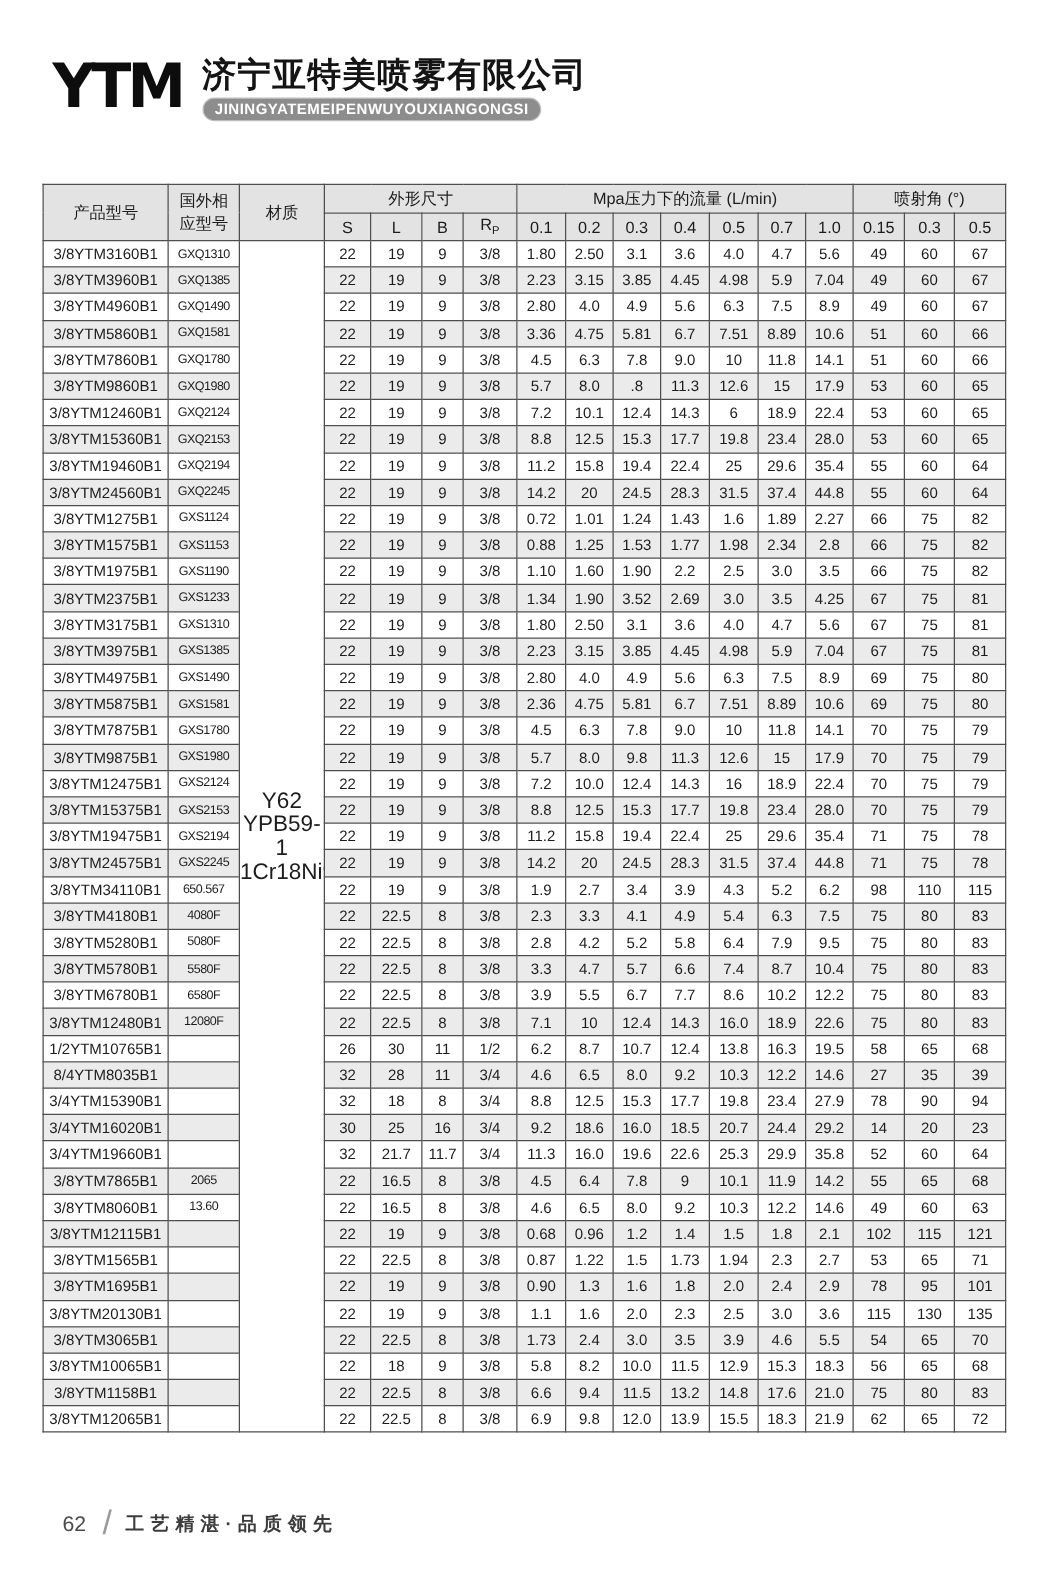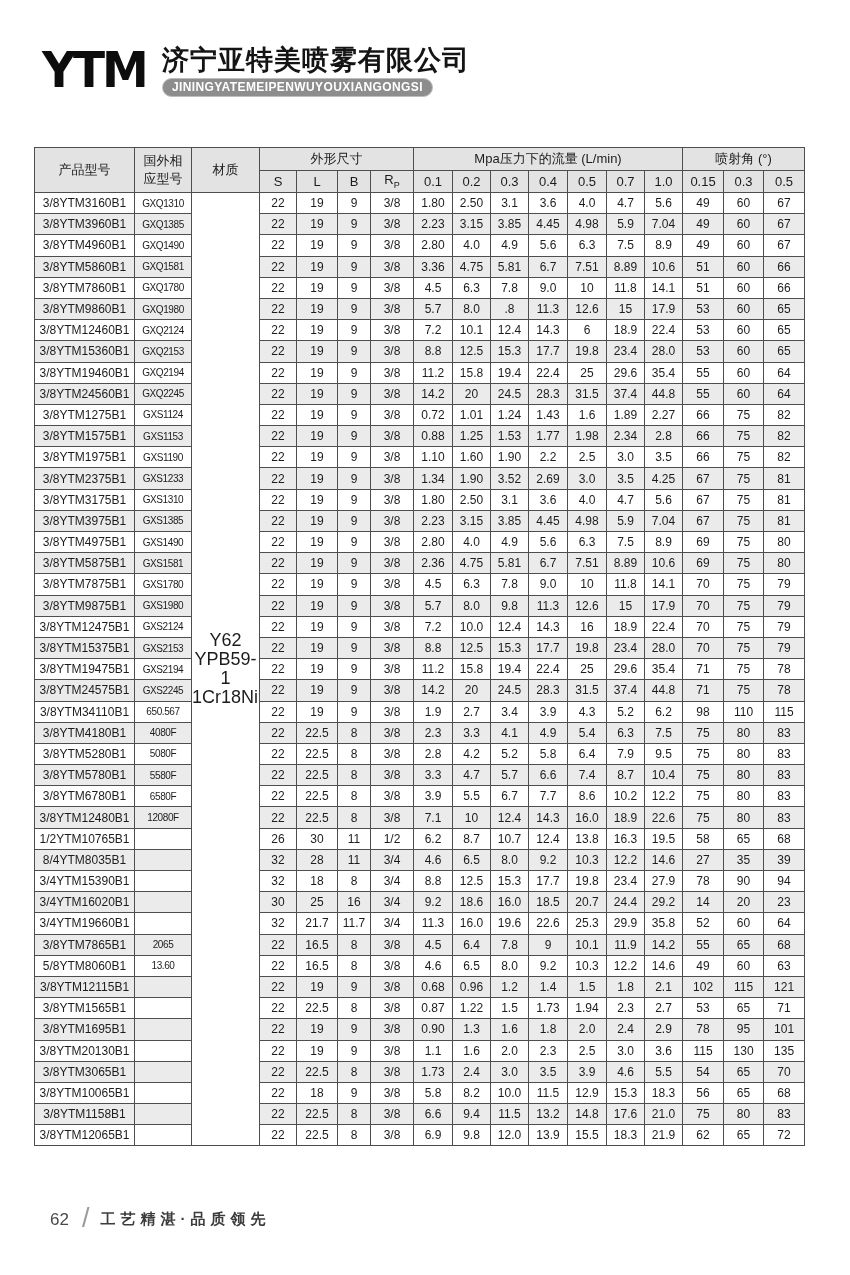--- a/index.html
+++ b/index.html
@@ -812,21 +812,21 @@
           <td>7.8</td>
           <td>9</td>
           <td>10.1</td>
           <td>11.9</td>
           <td>14.2</td>
           <td>55</td>
           <td>65</td>
           <td>68</td>
         </tr>
         <tr>
-          <td class="c-model">5/8YTM8060B1</td>
+          <td class="c-model">3/8YTM8060B1</td>
           <td class="c-foreign">13.60</td>
           <td>22</td>
           <td>16.5</td>
           <td>8</td>
           <td>3/8</td>
           <td>4.6</td>
           <td>6.5</td>
           <td>8.0</td>
           <td>9.2</td>
           <td>10.3</td>

